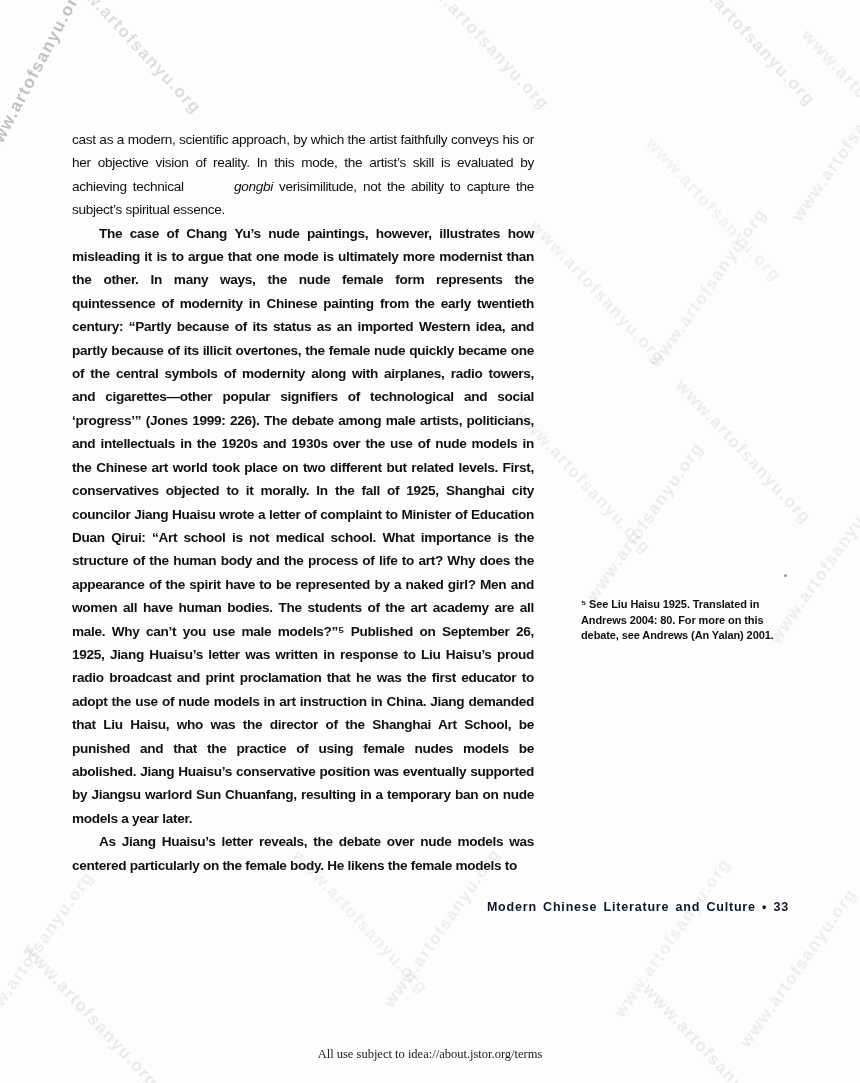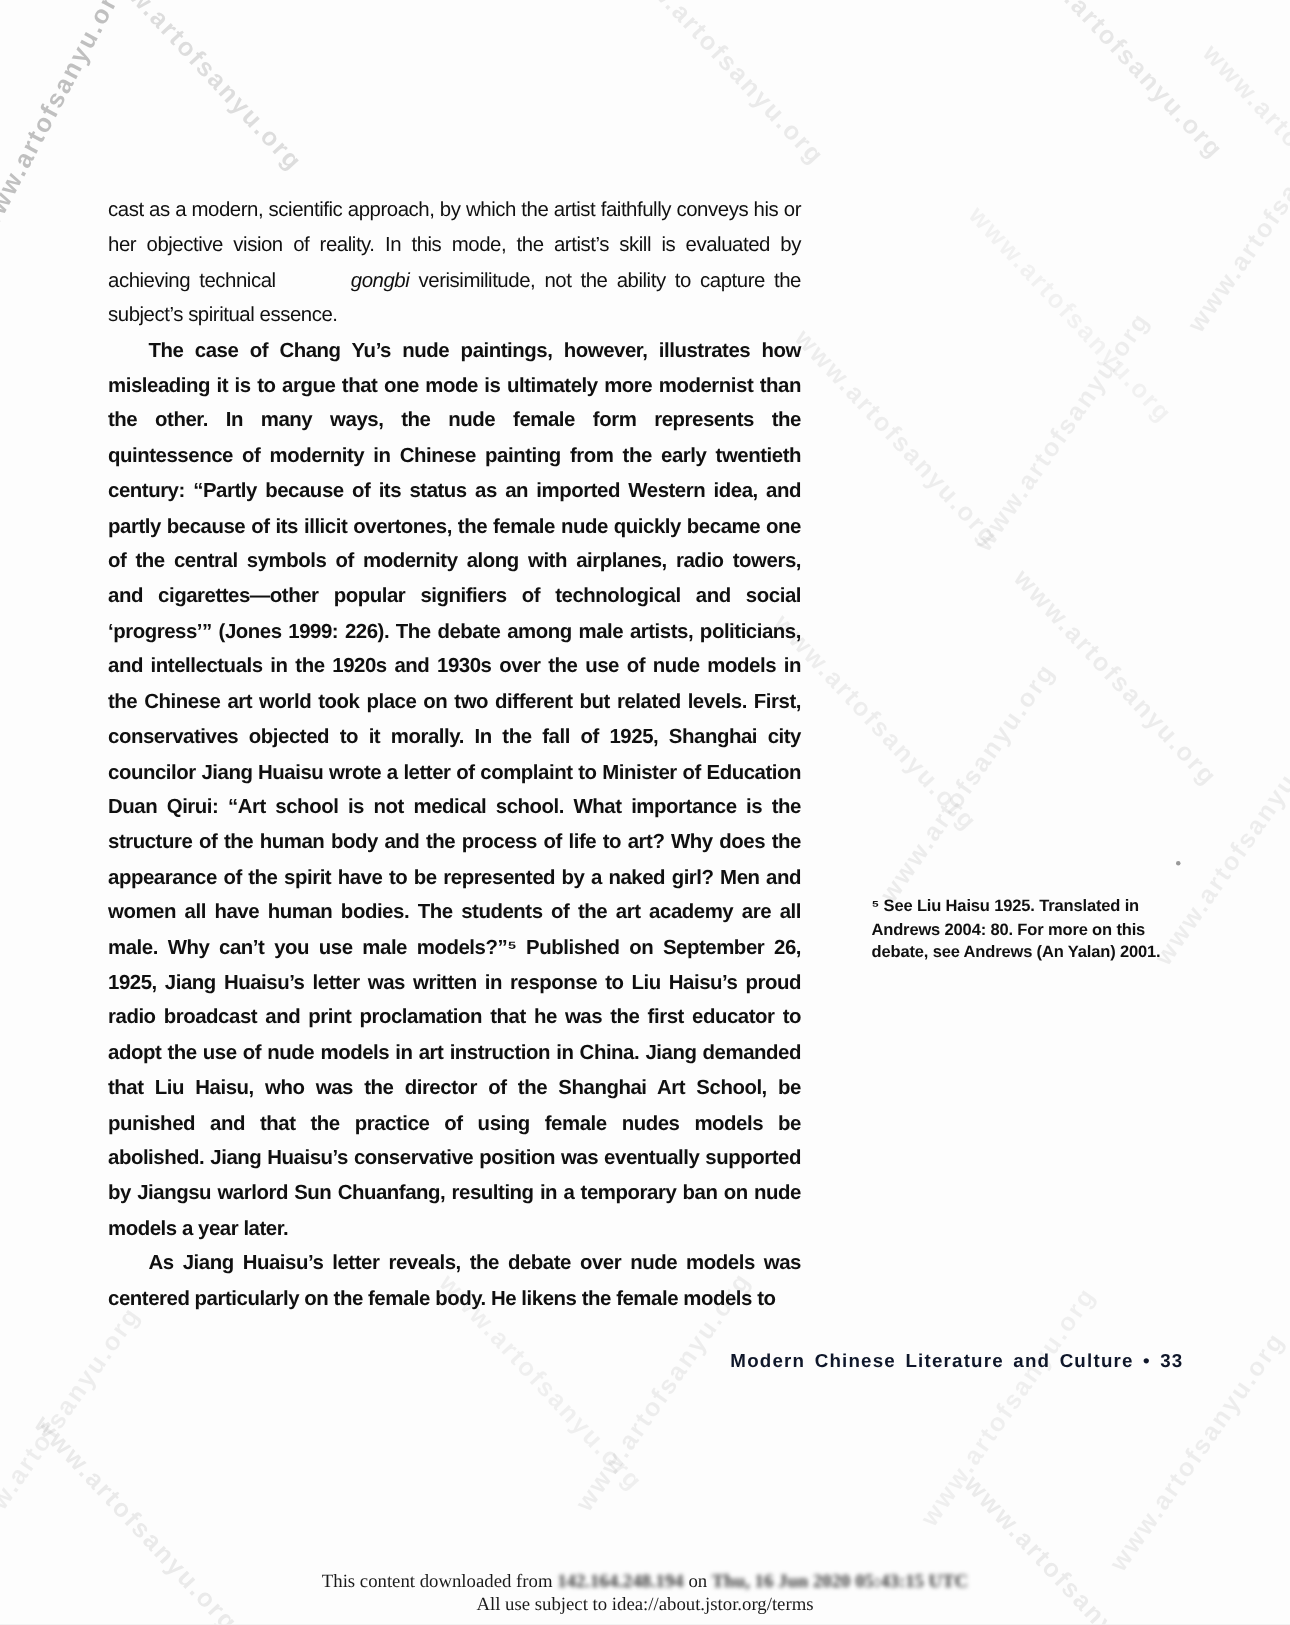--- a/index.html
+++ b/index.html
@@ -88,22 +88,16 @@
       <p class="indent"><span>As Jiang Huaisu’s letter reveals, the debate over nude models was centered particularly on the female body. He likens the female models to</span></p>
     </main>
 
   <aside class="footnote">⁵ See Liu Haisu 1925. Translated in Andrews 2004: 80. For more on this debate, see Andrews (An Yalan) 2001.</aside>
 
   <div class="speck"></div>
 
   <div class="running-footer">Modern Chinese Literature and Culture • 33</div>
 
   <div class="jstor">
-    <div>
-      <span>This content downloaded from</span>
-      <span class="blur">142.164.248.194</span>
-      <span>on</span>
-      <span class="blur">Thu, 16 Jun 2020 05:43:15 UTC</span>
-    </div>
     <div>All use subject to idea://about.jstor.org/terms</div>
   </div>
 
 </div>
 
 </body></html>

